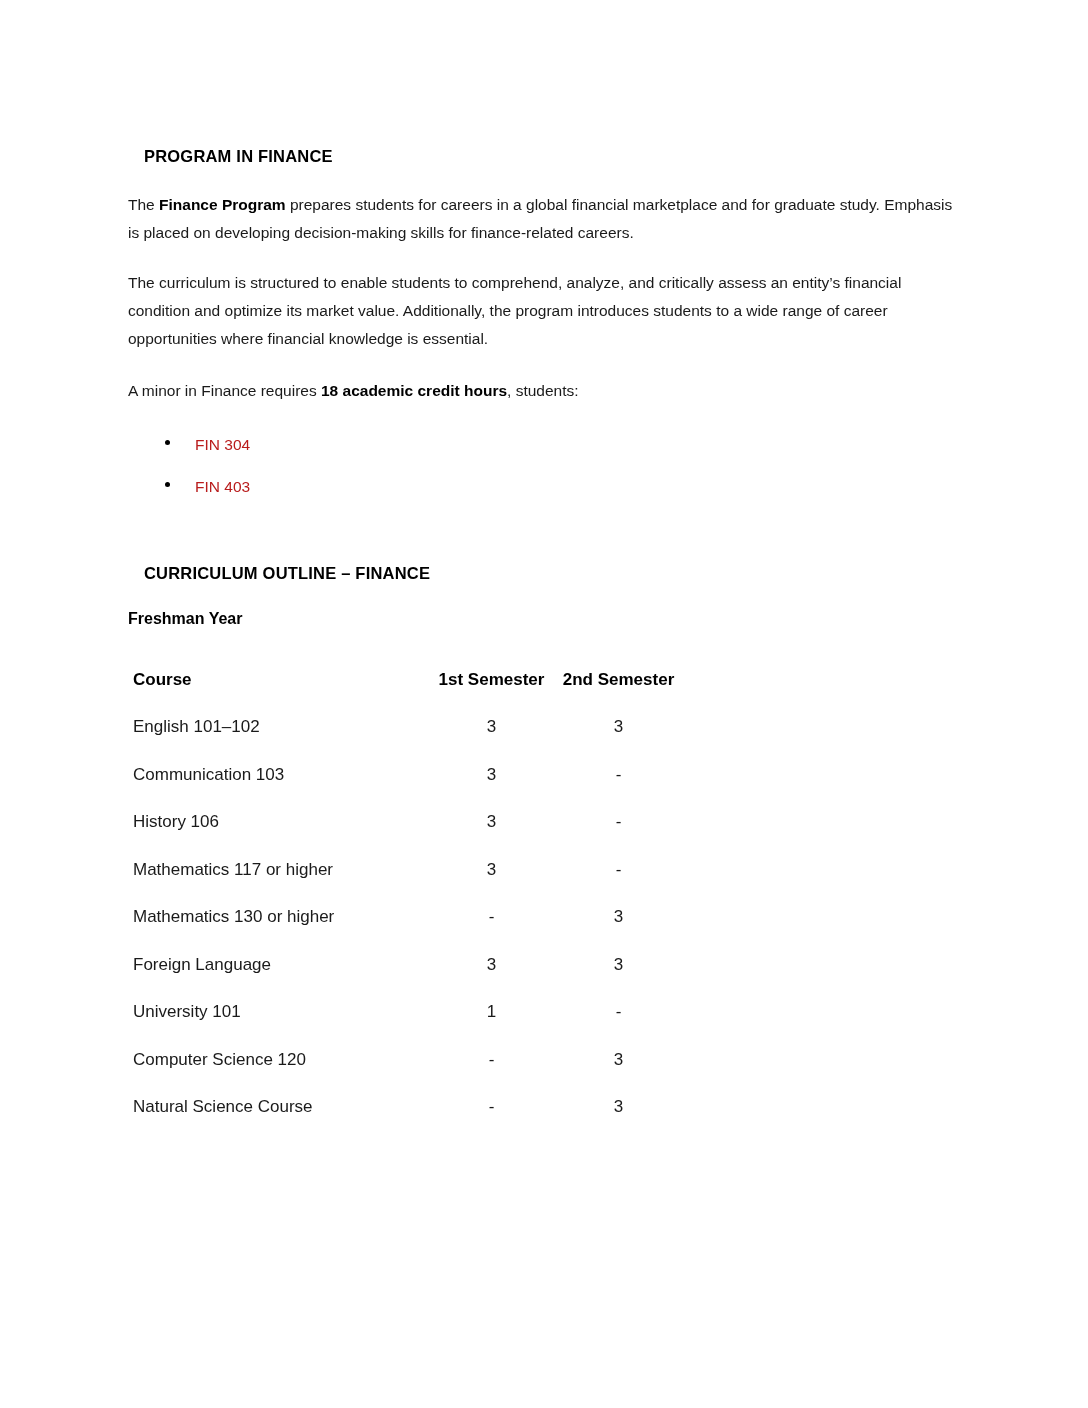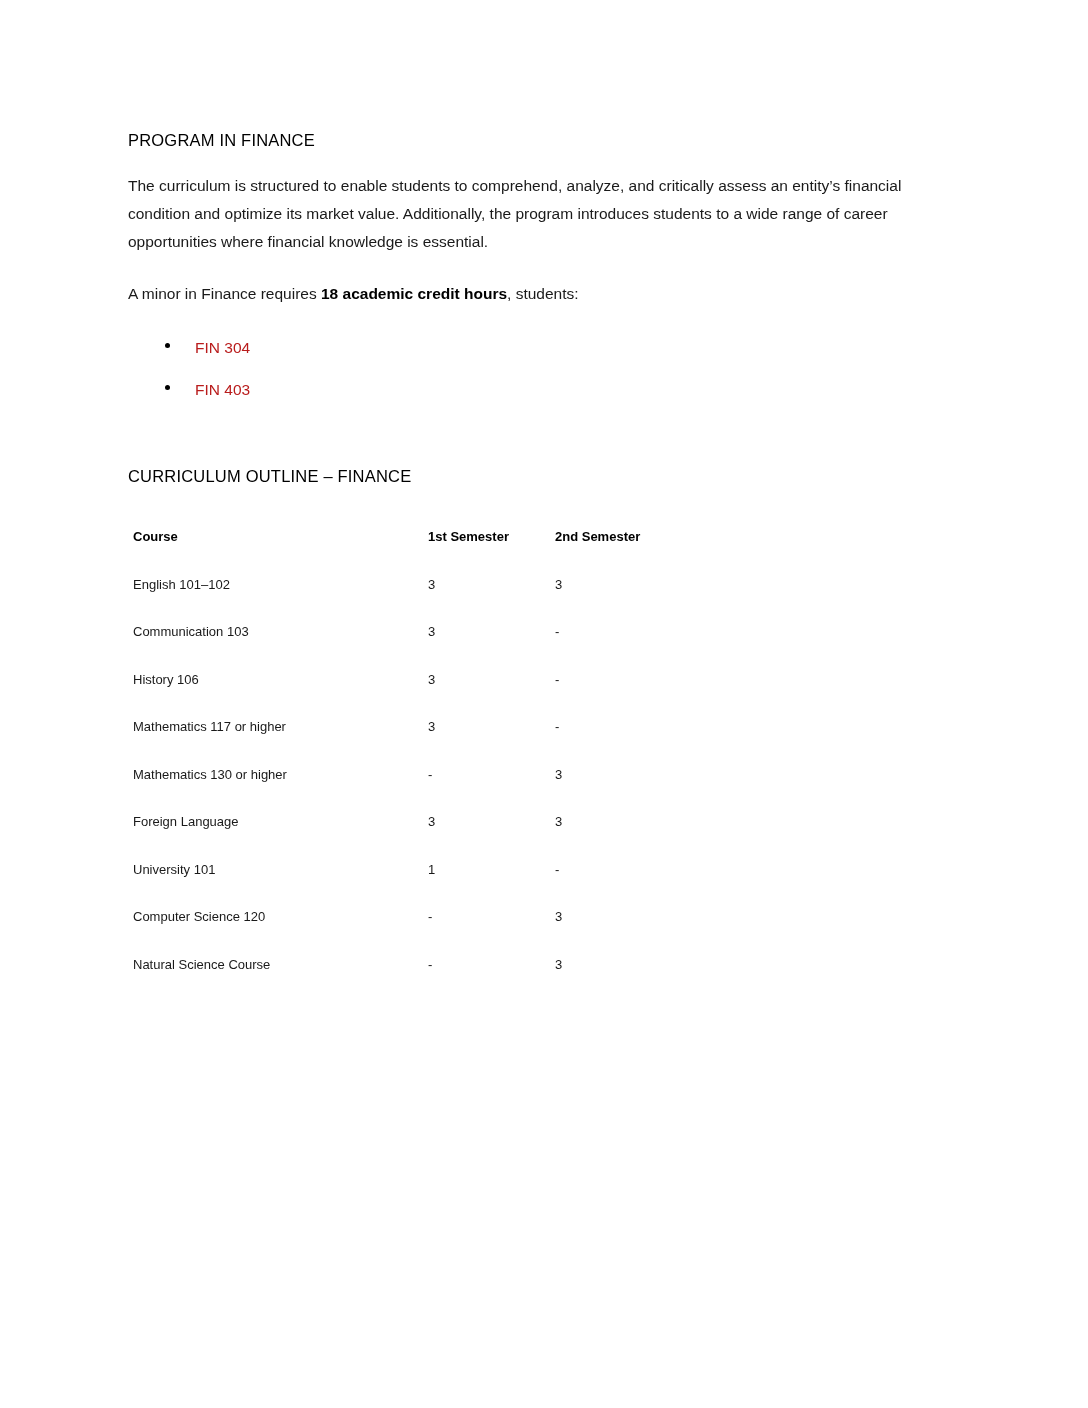--- a/index.html
+++ b/index.html
@@ -16,25 +16,25 @@
   }
   .page {
     box-sizing: border-box;
     width: 1088px;
     min-height: 1408px;
     padding: 130px 128px 60px 128px;
     background: #ffffff;
   }
   .section-heading {
     font-size: 16.5px;
-    font-weight: 400;
+    font-weight: 700;
     color: #000000;
     letter-spacing: 0.2px;
     line-height: 20px;
-    margin: 0;
+    margin: 16px;
   }
   .body-text {
     font-size: 15.5px;
     line-height: 28px;
     margin: 0;
     color: #1a1a1a;
   }
   .para-1 { margin-top: 25px; }
   .para-2 { margin-top: 22px; }
   .gap-before-minor { margin-top: 66px; }
@@ -75,61 +75,64 @@
     margin: 26px 0 0 0;
   }
   .course-table {
     margin-top: 27px;
   }
   .t-row {
     display: grid;
     grid-template-columns: 300px 127px 127px;
     height: 47.5px;
     align-items: center;
-    font-size: 13px;
+    font-size: 17px;
     color: #1a1a1a;
   }
   .t-row.header {
     font-weight: 700;
     color: #000000;
   }
   .cell-course {
     text-align: left;
     padding-left: 5px;
   }
   .cell-sem {
+    text-align: center;
   }
   .bold { font-weight: 700; color: #000; }
 </style>
 </head>
 <body>
 
 <div class="page">
 
   <h1 class="section-heading">PROGRAM IN FINANCE</h1>
 
+  <p class="body-text para-1"><span>The </span><span class="bold">Finance Program</span><span> prepares students for careers in a global financial marketplace and for graduate study. Emphasis is placed on developing decision-making skills for finance-related careers.</span></p>
 
   <p class="body-text para-2"><span>The curriculum is structured to enable students to comprehend, analyze, and critically assess an entity’s financial condition and optimize its market value. Additionally, the program introduces students to a wide range of career opportunities where financial knowledge is essential.</span></p>
 
 
   <p class="body-text minor-intro"><span>A minor in Finance requires </span><span class="bold">18 academic credit hours</span><span>, students:</span></p>
 
   <ul class="bullet-list">
     <li class="bullet-item">
       <span class="bullet-marker"></span>
       <span>FIN 304</span>
     </li>
     <li class="bullet-item">
       <span class="bullet-marker"></span>
       <span>FIN 403</span>
     </li>
   </ul>
 
   <h1 class="section-heading gap-before-curriculum">CURRICULUM OUTLINE – FINANCE</h1>
 
+  <h2 class="subheading">Freshman Year</h2>
 
   <div class="course-table">
 
     <div class="t-row header">
       <div class="cell-course">Course</div>
       <div class="cell-sem">1st Semester</div>
       <div class="cell-sem">2nd Semester</div>
     </div>
 
     <div class="t-row">

